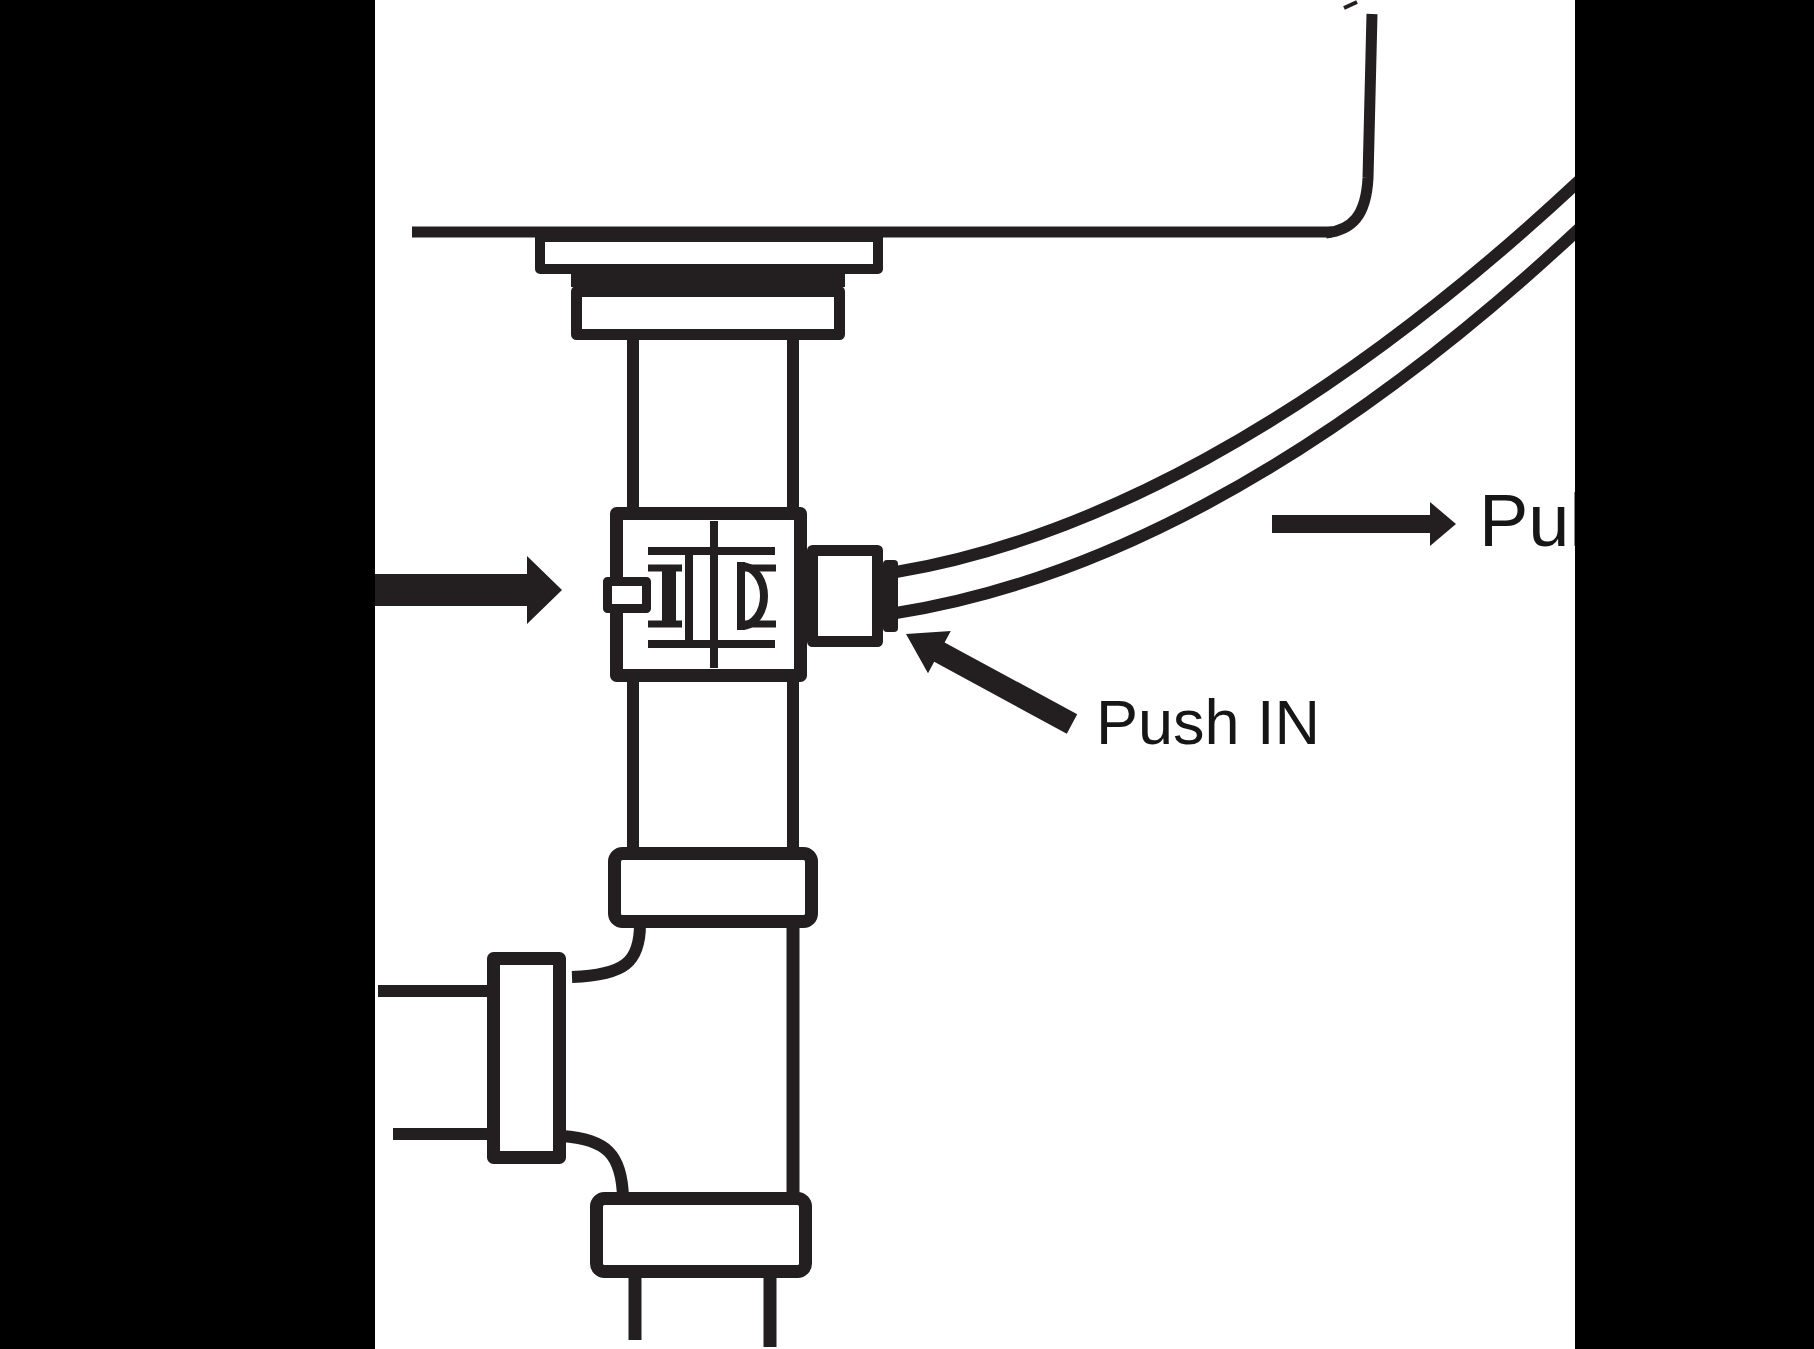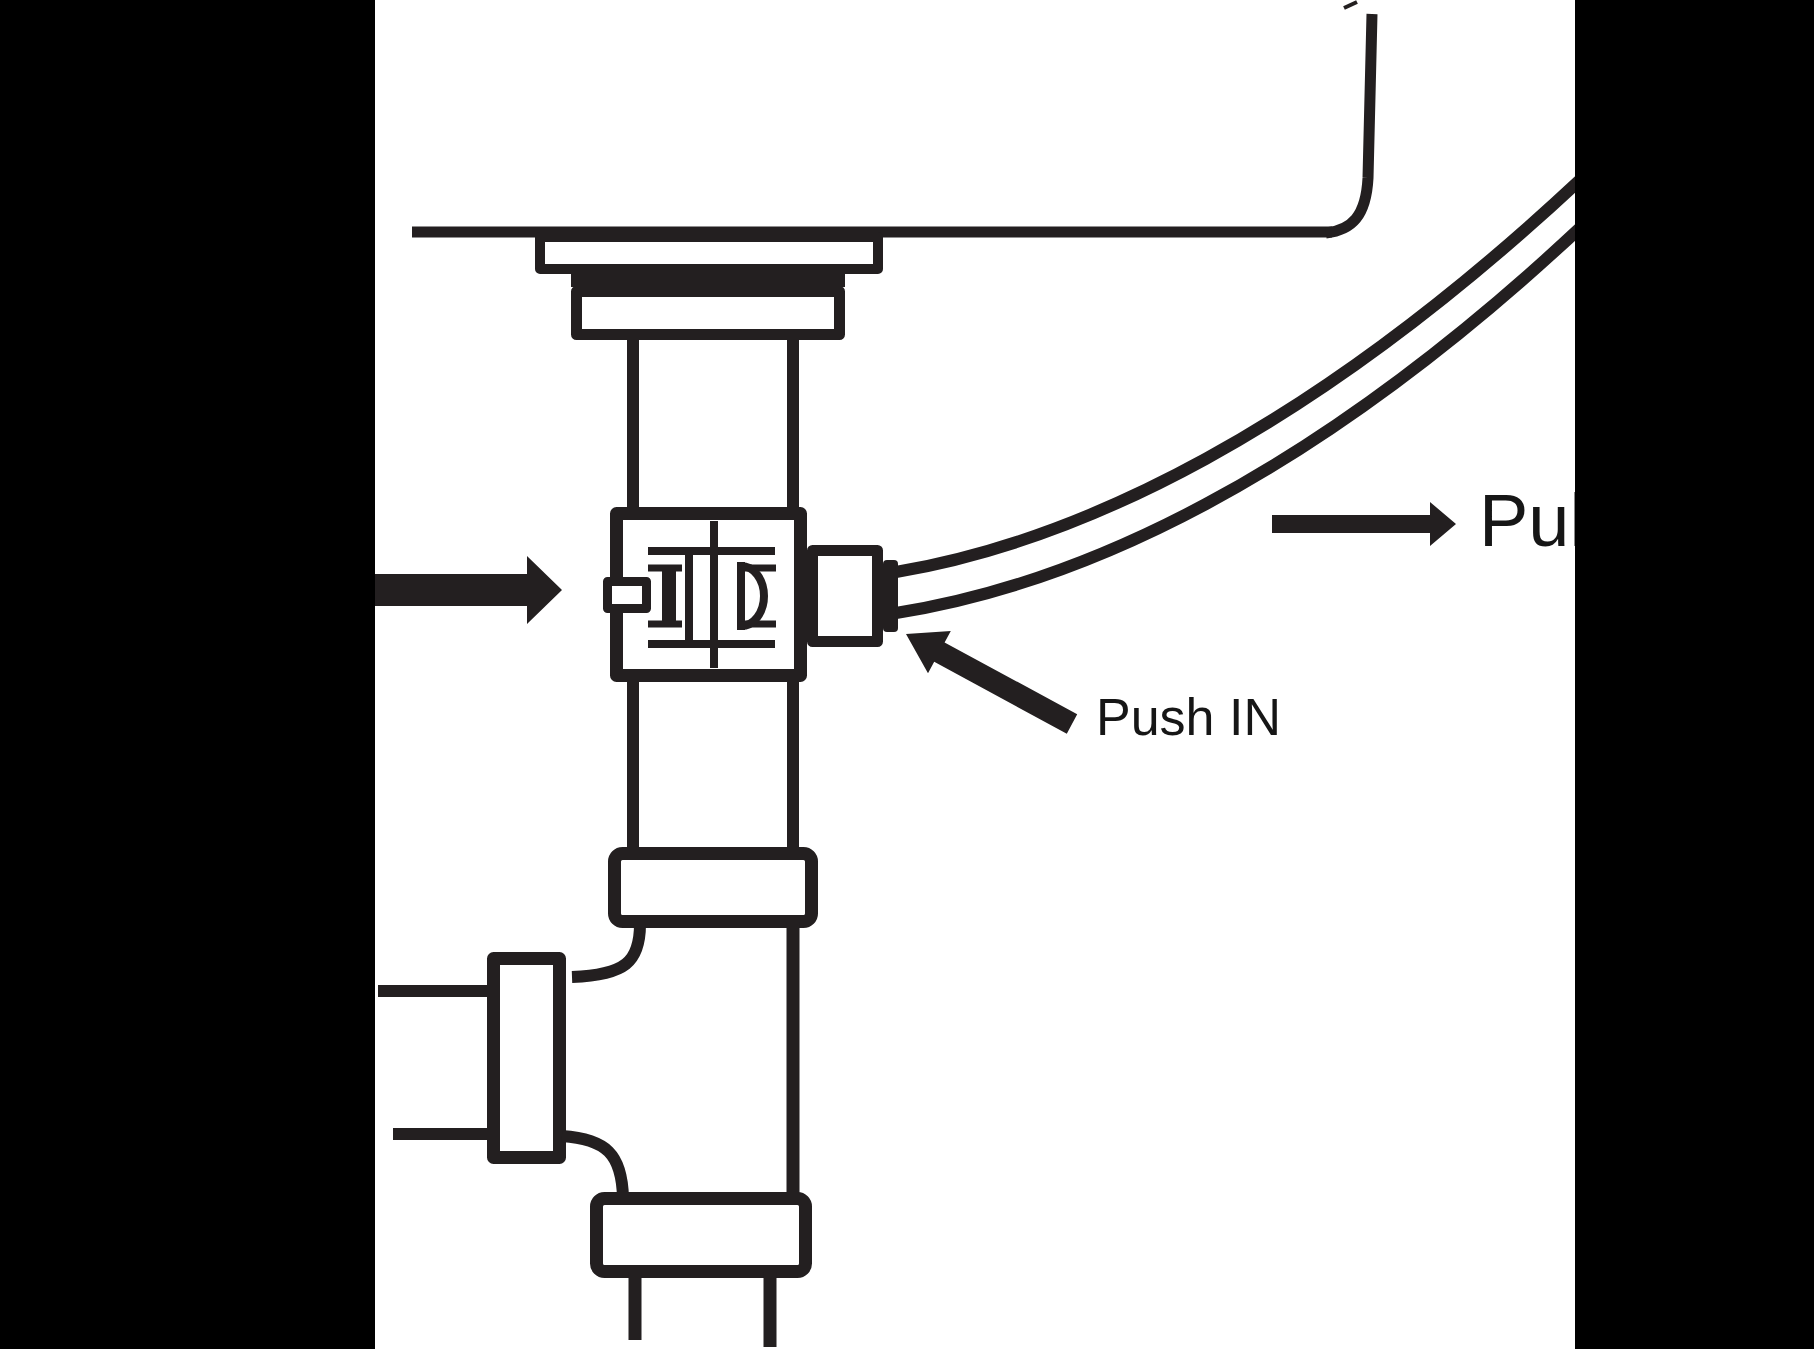--- a/index.html
+++ b/index.html
@@ -34,21 +34,21 @@
   .fl { fill: var(--line); stroke: none; }
   .label {
     position: absolute;
     z-index: 2;
     color: var(--text);
     line-height: 1;
     white-space: nowrap;
     letter-spacing: 0px;
   }
   .label.pull   { left: 1479px; top: 484px; font-size: 74px; }
-  .label.pushin { left: 1096px; top: 691px; font-size: 52px; }
+  .label.pushin { left: 1096px; top: 691px; font-size: 63px; }
   .bar {
     position: absolute;
     top: 0;
     height: 1349px;
     background: var(--mask);
     z-index: 3;
   }
   .bar.left  { left: 0;      width: 375px; }
   .bar.right { left: 1575px; width: 239px; }
 </style>

